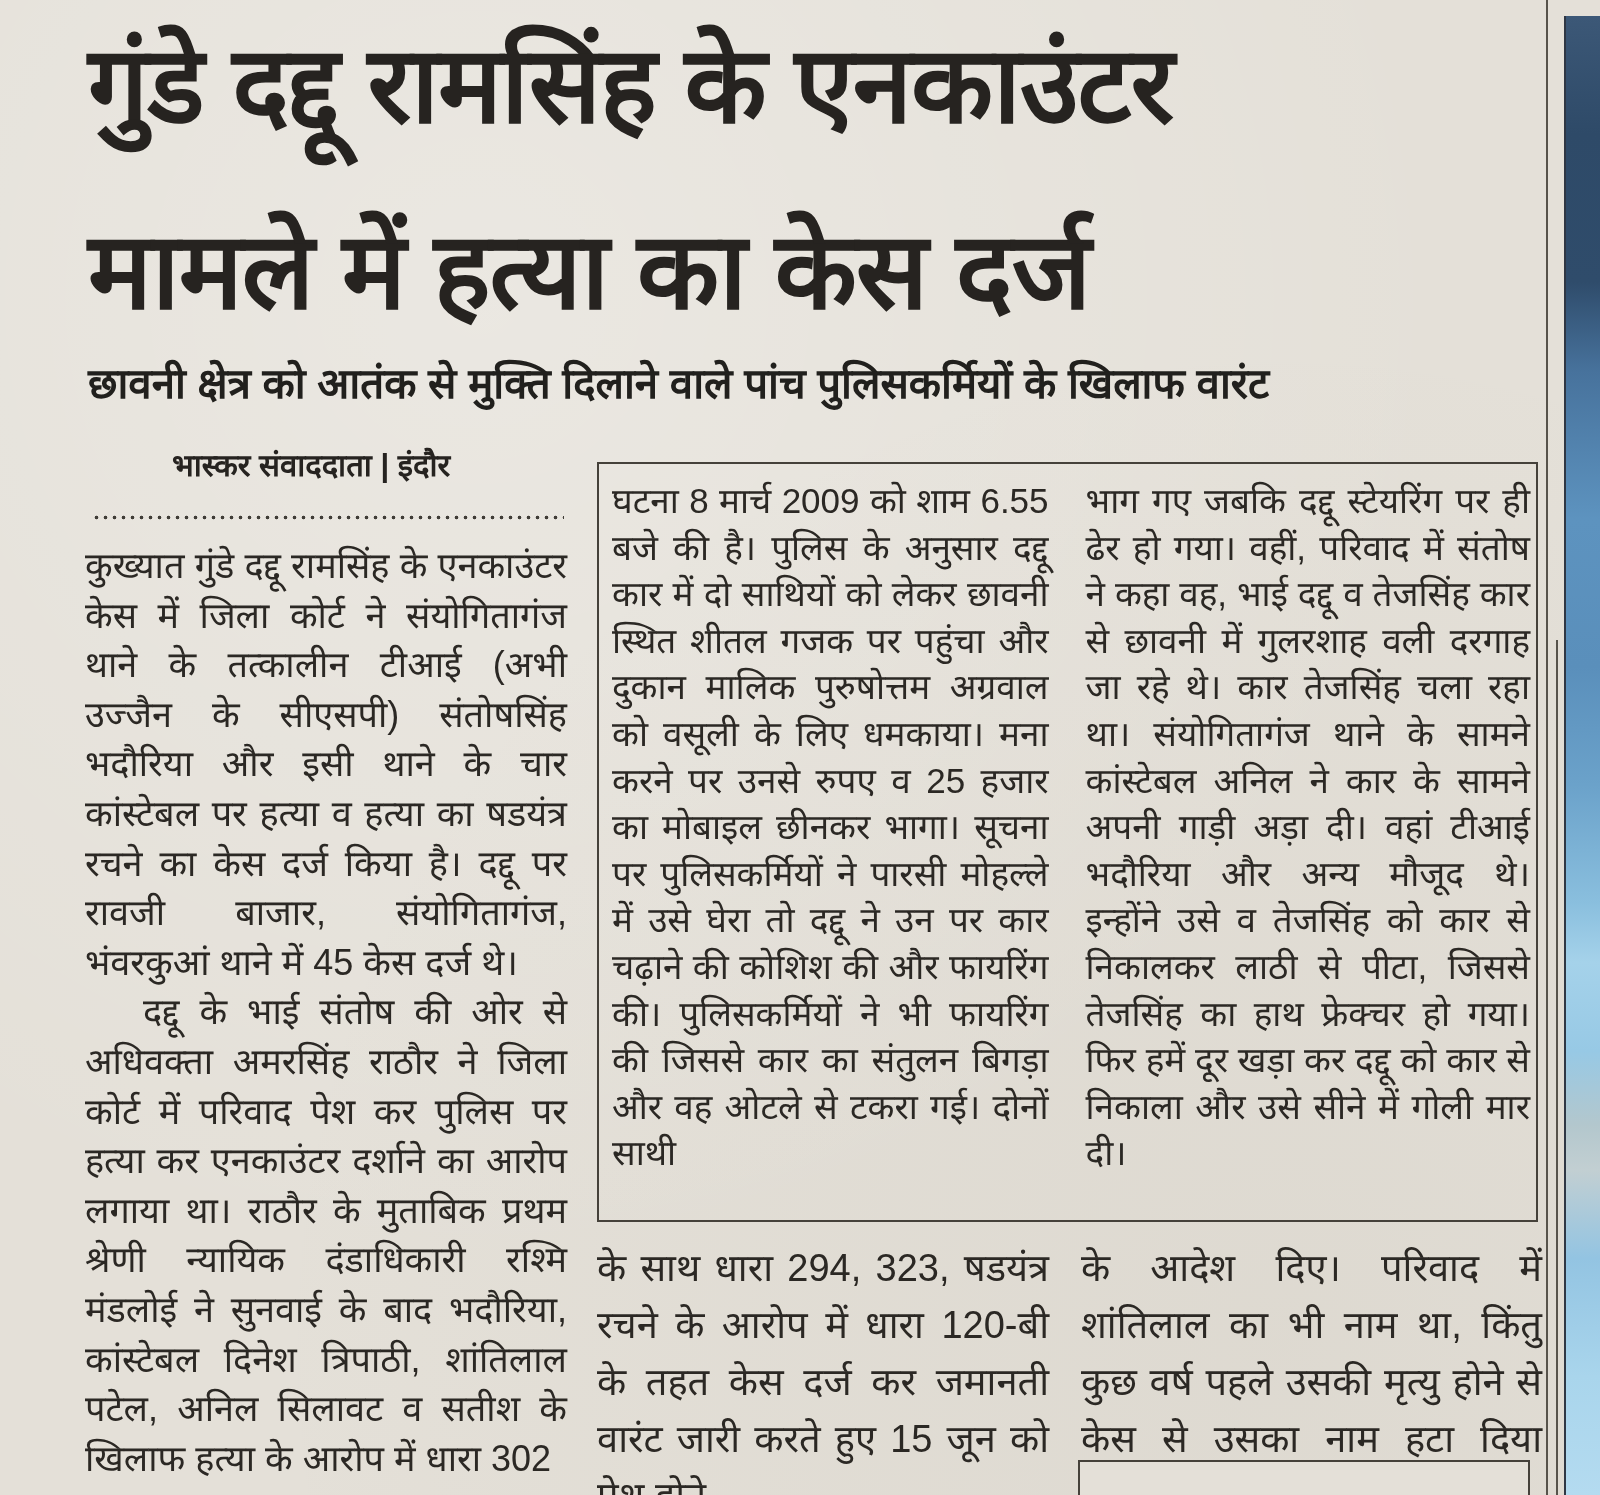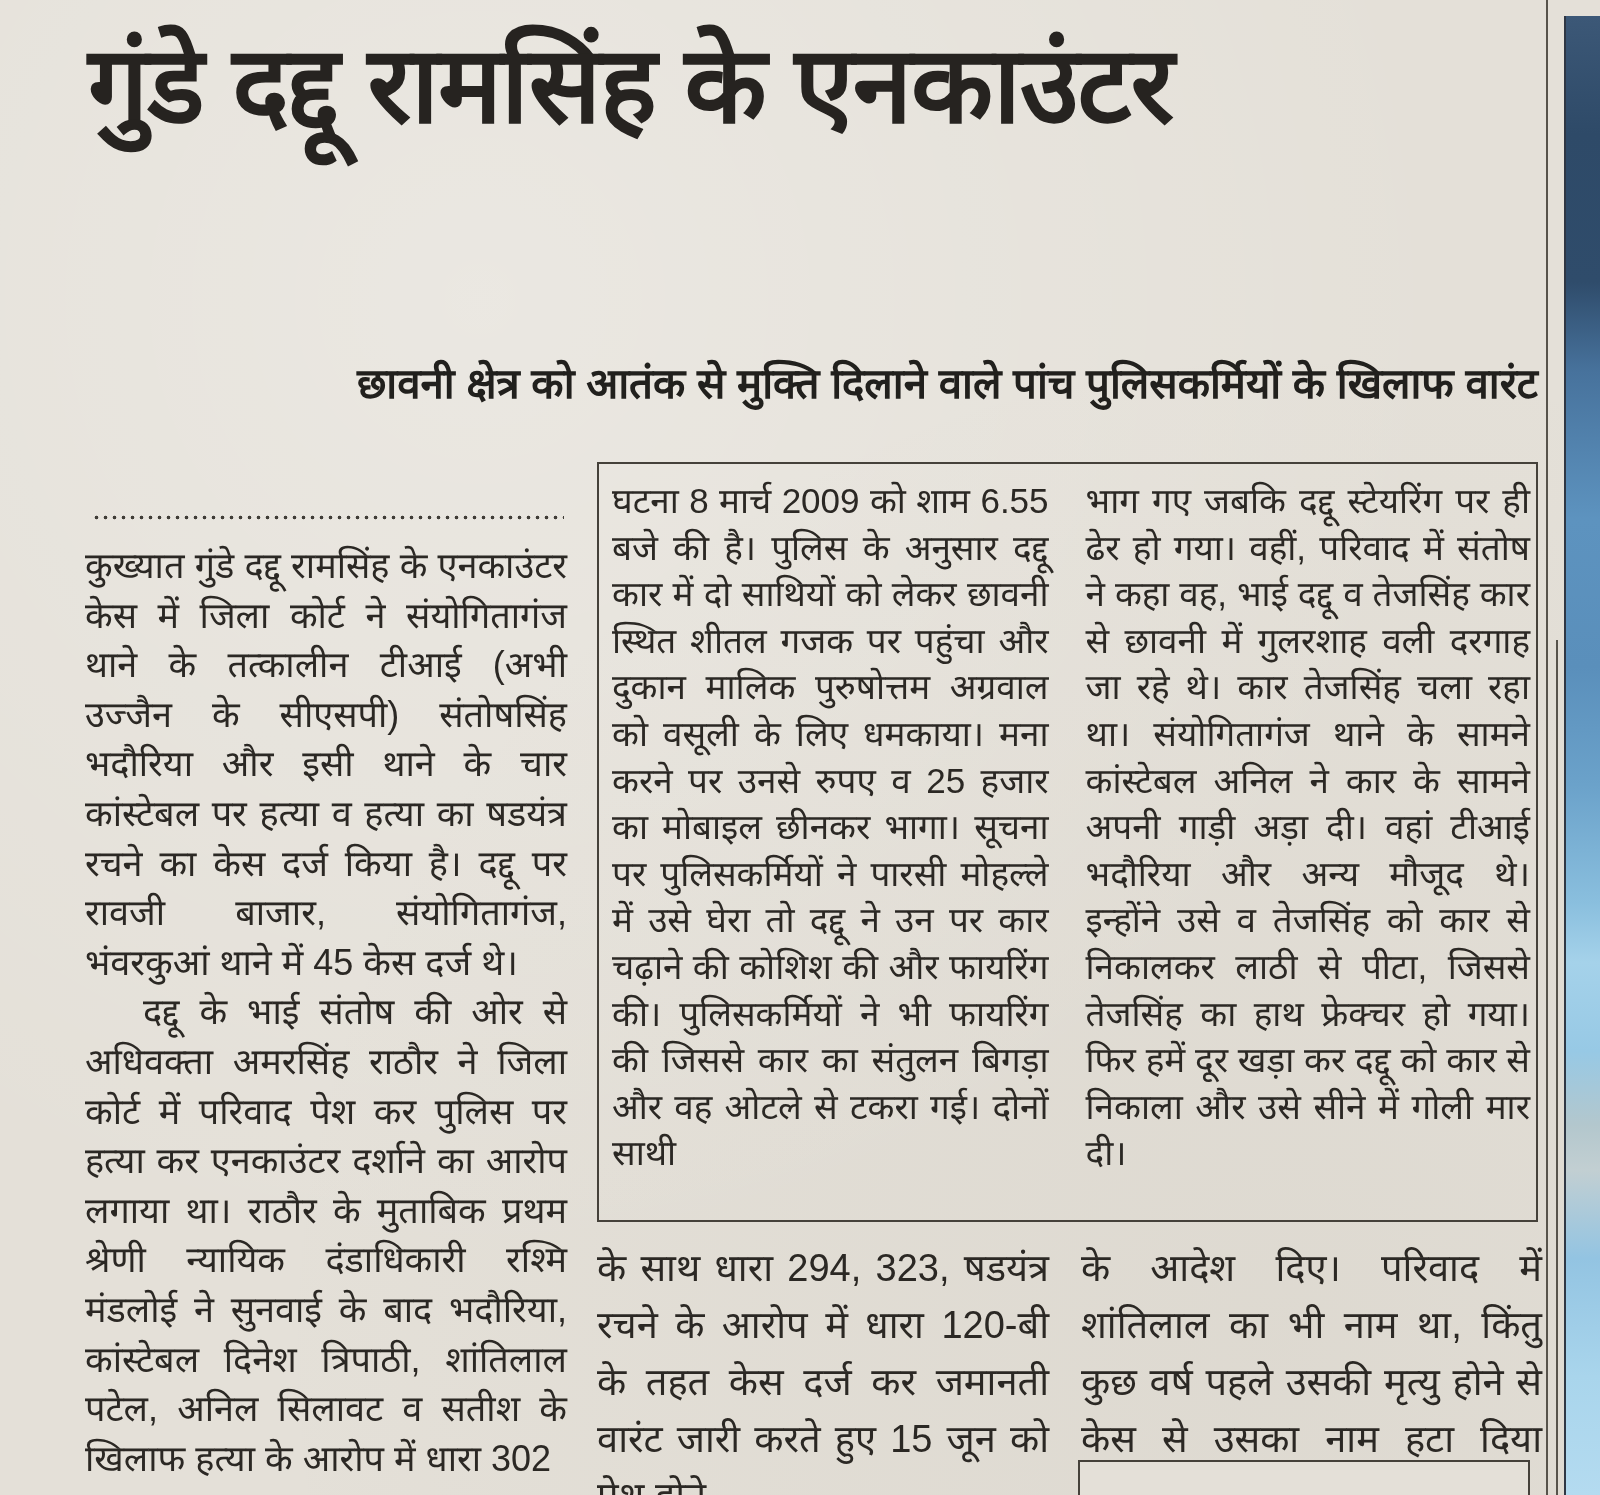--- a/index.html
+++ b/index.html
@@ -20,21 +20,21 @@
     left:88px;width:1430px;
     font-weight:700;color:#262320;
     font-size:107px;line-height:150px;
     letter-spacing:-1px;white-space:nowrap;
   }
   .hl1{top:10px;}
   .hl2{top:196px;}
   .subheadline{
     left:88px;top:354px;width:1450px;
     font-weight:700;color:#21201d;
-    font-size:42px;line-height:60px;white-space:nowrap;text-align:right;
+    font-size:42px;line-height:60px;white-space:nowrap;
   }
   .byline{
     left:172px;top:446px;
     font-weight:700;color:#262320;
     font-size:31px;line-height:40px;
   }
   .dotted{
     left:92px;top:514px;width:472px;height:7px;
     background-image:radial-gradient(circle,#403d37 1.7px,transparent 2.1px);
     background-size:9px 7px;background-repeat:repeat-x;
@@ -104,23 +104,25 @@
       #b4dbf0 100%);
     border-left:2px solid #2f3744;
   }
 </style>
 </head>
 <body>
 
 <div class="page">
 
   <div class="abs headline hl1">गुंडे दद्दू रामसिंह के एनकाउंटर</div>
+  <div class="abs headline hl2">मामले में हत्या का केस दर्ज</div>
 
   <div class="abs subheadline">छावनी क्षेत्र को आतंक से मुक्ति दिलाने वाले पांच पुलिसकर्मियों के खिलाफ वारंट</div>
 
+  <div class="abs byline">भास्कर संवाददाता | इंदौर</div>
   <div class="abs dotted"></div>
 
   <div class="abs leftcol">
     <p>कुख्यात गुंडे दद्दू रामसिंह के एनकाउंटर केस में जिला कोर्ट ने संयोगितागंज थाने के तत्कालीन टीआई (अभी उज्जैन के सीएसपी) संतोषसिंह भदौरिया और इसी थाने के चार कांस्टेबल पर हत्या व हत्या का षडयंत्र रचने का केस दर्ज किया है। दद्दू पर रावजी बाजार, संयोगितागंज, भंवरकुआं थाने में 45 केस दर्ज थे।</p>
     <p class="indent">दद्दू के भाई संतोष की ओर से अधिवक्ता अमरसिंह राठौर ने जिला कोर्ट में परिवाद पेश कर पुलिस पर हत्या कर एनकाउंटर दर्शाने का आरोप लगाया था। राठौर के मुताबिक प्रथम श्रेणी न्यायिक दंडाधिकारी रश्मि मंडलोई ने सुनवाई के बाद भदौरिया, कांस्टेबल दिनेश त्रिपाठी, शांतिलाल पटेल, अनिल सिलावट व सतीश के खिलाफ हत्या के आरोप में धारा 302</p>
   </div>
 
   <div class="abs encounter-box">
     <div class="boxcols">
       <div class="bcol bcol1">घटना 8 मार्च 2009 को शाम 6.55 बजे की है। पुलिस के अनुसार दद्दू कार में दो साथियों को लेकर छावनी स्थित शीतल गजक पर पहुंचा और दुकान मालिक पुरुषोत्तम अग्रवाल को वसूली के लिए धमकाया। मना करने पर उनसे रुपए व 25 हजार का मोबाइल छीनकर भागा। सूचना पर पुलिसकर्मियों ने पारसी मोहल्ले में उसे घेरा तो दद्दू ने उन पर कार चढ़ाने की कोशिश की और फायरिंग की। पुलिसकर्मियों ने भी फायरिंग की जिससे कार का संतुलन बिगड़ा और वह ओटले से टकरा गई। दोनों साथी</div>

